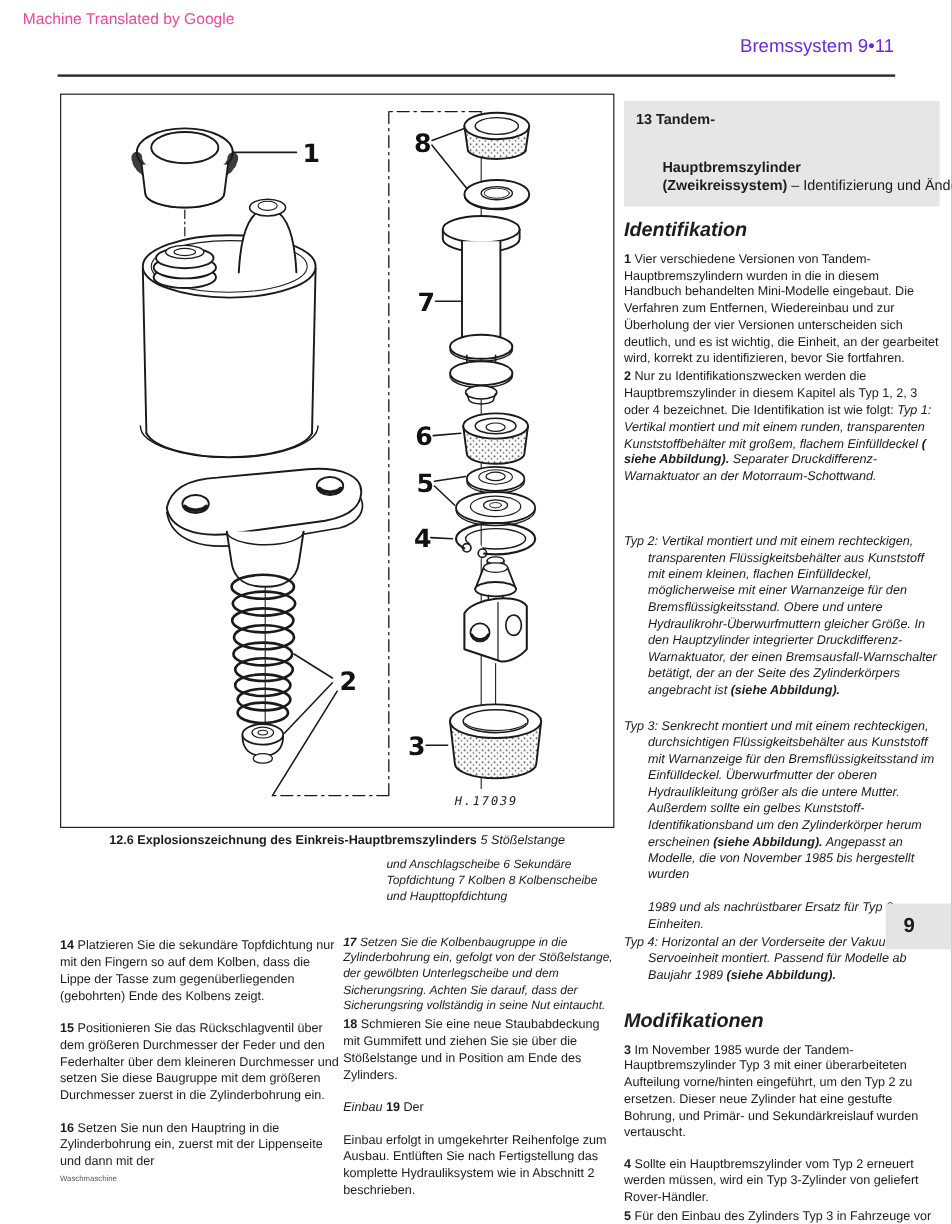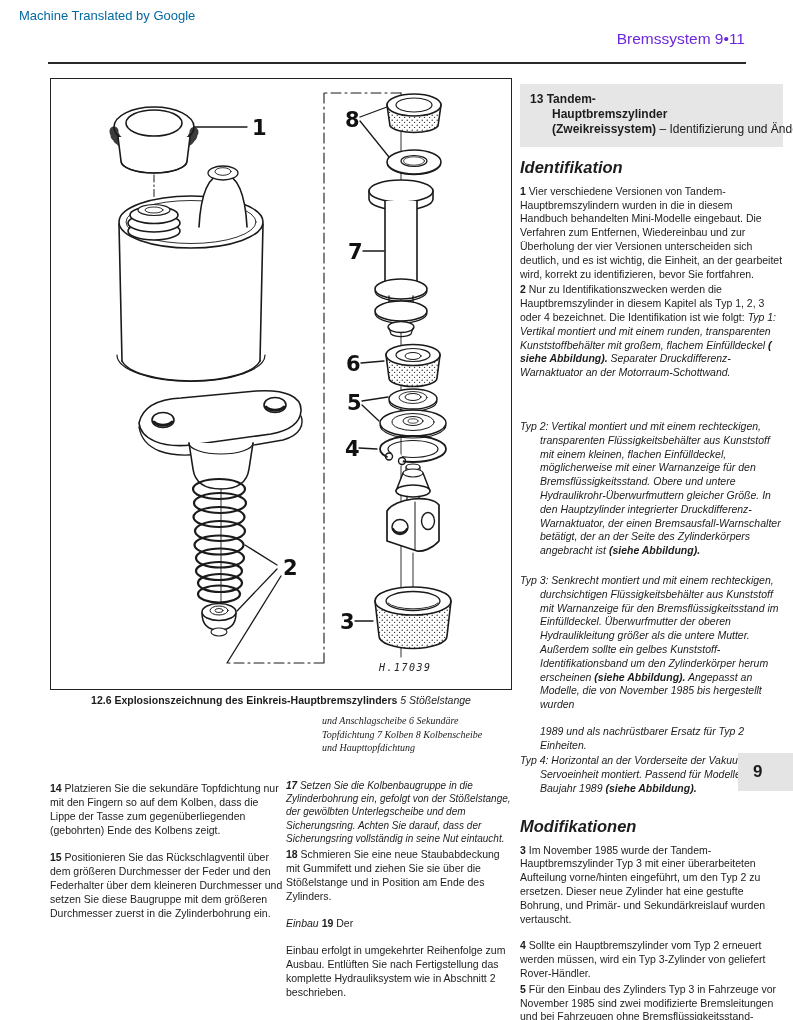--- a/index.html
+++ b/index.html
@@ -1,50 +1,50 @@
 <!DOCTYPE html>
 <html><head>
 <meta charset="utf-8">
 <style>
   html,body{margin:0;padding:0;background:#9a9a9a;}
   .page{
     position:relative;width:793px;height:1020px;margin:0 auto;
     background:#ffffff;overflow:hidden;
     font-family:"Liberation Sans","DejaVu Sans",sans-serif;color:#1c1c1c;
   }
-  .note{position:absolute;left:19px;top:8px;font-size:13px;color:#0369a1;}
+  .note{position:absolute;left:19px;top:8px;font-size:13px;color:#ec4899;}
   .pagehead{position:absolute;right:48px;top:30px;font-size:15.5px;color:#6d28d9;}
   .rule{position:absolute;left:48px;top:62px;width:698px;height:2px;background:#2a2a2a;}
 
   .figbox{position:absolute;left:50px;top:78px;width:462px;height:612px;border:1.6px solid #222;box-sizing:border-box;background:#fff;}
   .figbox svg{display:block;}
 
   .caption{position:absolute;left:50px;top:694px;width:462px;text-align:center;font-size:10.5px;}
   .caption b{font-weight:bold;}
   .caption i{font-style:italic;}
   .legend{position:absolute;top:714px;font-style:italic;font-size:10px;line-height:13.5px;}
   .legend.l{left:117px;width:190px;}
-  .legend.r{left:322px;width:190px;font-family:Liberation Serif, serif;}
+  .legend.r{left:322px;width:190px;}
   .legend .tiny{font-size:8px;display:block;margin-top:4px;}
   .legend span{display:block;}
 
   .col{position:absolute;font-size:10.5px;line-height:14px;}
   .col p{margin:0 0 13px 0;}
   .col-left{left:50px;top:781px;width:235px;}
   .col-mid{left:286px;top:779px;width:228px;}
   .col-mid .p17{font-size:10px;line-height:13.2px;font-style:italic;}
   .microtext{font-size:6.5px;color:#555;display:block;margin-top:1px;}
   .einbau-line{margin:2px 0 6px 0;}
   .einbau-line .lbl{font-weight:normal;font-style:italic;}
   .einbau-line .num{font-weight:bold;}
 
   .col-right{position:absolute;left:520px;top:84px;width:263px;font-size:10.5px;line-height:13.8px;}
   .secbox{background:#e6e6e6;padding:8px 0 10px 10px;margin:0 0 14px 0;font-size:12px;line-height:15px;}
   .secbox .l1{font-weight:bold;display:block;}
-  .secbox .l2{font-weight:bold;display:block;padding-left:22px;}
+  .secbox .l2{font-weight:bold;display:block;padding-left:22px;margin-top:25px;}
   .secbox .l3{display:block;padding-left:22px;white-space:nowrap;}
   .secbox .l3 b{font-weight:bold;}
   .scripthead{font-style:italic;font-weight:bold;font-size:16.5px;margin:10px 0 10px 0;}
   .col-right p{margin:0 0 2px 0;}
   .typ{font-style:italic;padding-left:20px;text-indent:-20px;margin:0;}
   .typ b{font-weight:bold;}
   .gap-lg{margin-top:40px !important;}
   .gap-md{margin-top:16px !important;}
   .gap-sm{margin-top:13px !important;}
   .indent{padding-left:20px;text-indent:0;}
@@ -243,20 +243,23 @@
   </div>
   <div class="legend r">
     <span>und Anschlagscheibe 6 Sekundäre</span>
     <span>Topfdichtung 7 Kolben 8 Kolbenscheibe</span>
     <span>und Haupttopfdichtung</span>
   </div>
 
   <div class="col col-left">
     <p><b>14</b> <span>Platzieren Sie die sekundäre Topfdichtung nur mit den Fingern so auf dem Kolben, dass die Lippe der Tasse zum gegenüberliegenden (gebohrten) Ende des Kolbens zeigt.</span></p>
     <p><b>15</b> <span>Positionieren Sie das Rückschlagventil über dem größeren Durchmesser der Feder und den Federhalter über dem kleineren Durchmesser und setzen Sie diese Baugruppe mit dem größeren Durchmesser zuerst in die Zylinderbohrung ein.</span></p>
+    <p style="margin-bottom:0;"><b>16</b> <span>Setzen Sie nun den Hauptring in die Zylinderbohrung ein, zuerst mit der Lippenseite und dann mit der</span>
+      <span class="microtext">Waschmaschine</span>
+    </p>
   </div>
 
   <div class="col col-mid">
     <p class="p17" style="margin-bottom:2px;"><b>17</b> <span>Setzen Sie die Kolbenbaugruppe in die Zylinderbohrung ein, gefolgt von der Stößelstange, der gewölbten Unterlegscheibe und dem Sicherungsring. Achten Sie darauf, dass der Sicherungsring vollständig in seine Nut eintaucht.</span></p>
     <p><b>18</b> <span>Schmieren Sie eine neue Staubabdeckung mit Gummifett und ziehen Sie sie über die Stößelstange und in Position am Ende des Zylinders.</span></p>
     <p class="einbau-line">
       <span class="lbl">Einbau</span>
       <span class="num">19</span>
       <span>Der</span>
     </p>

